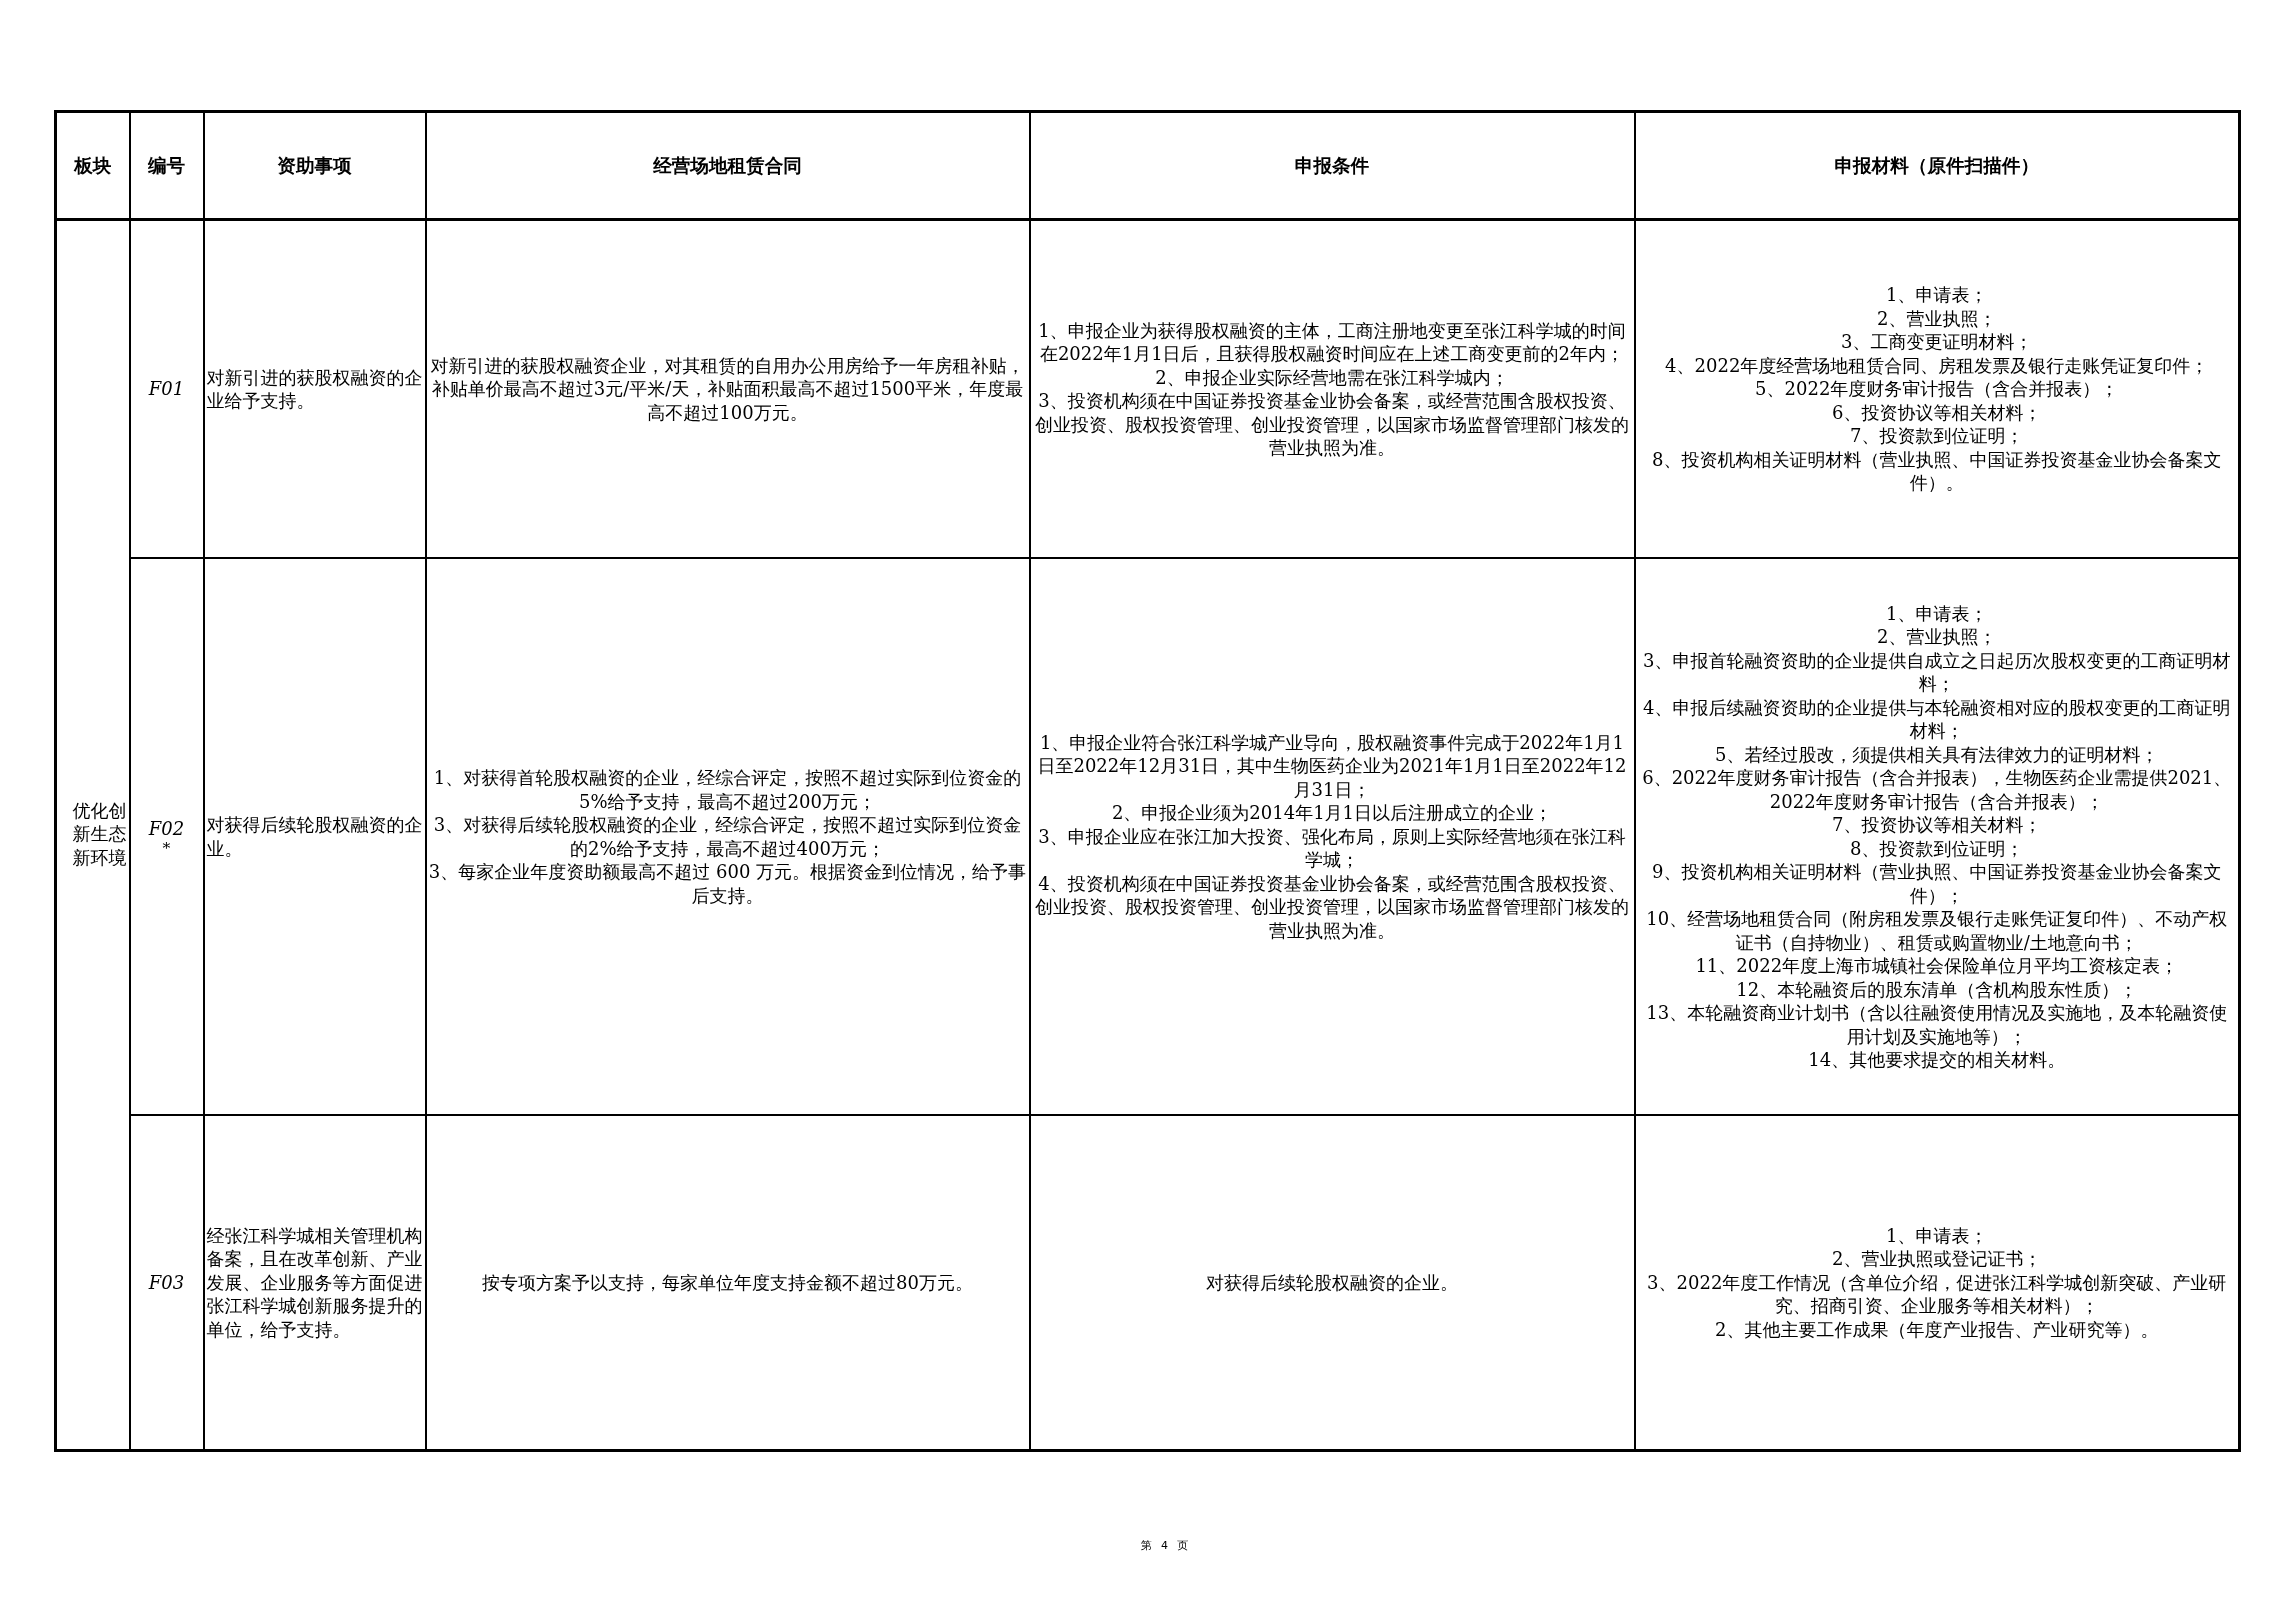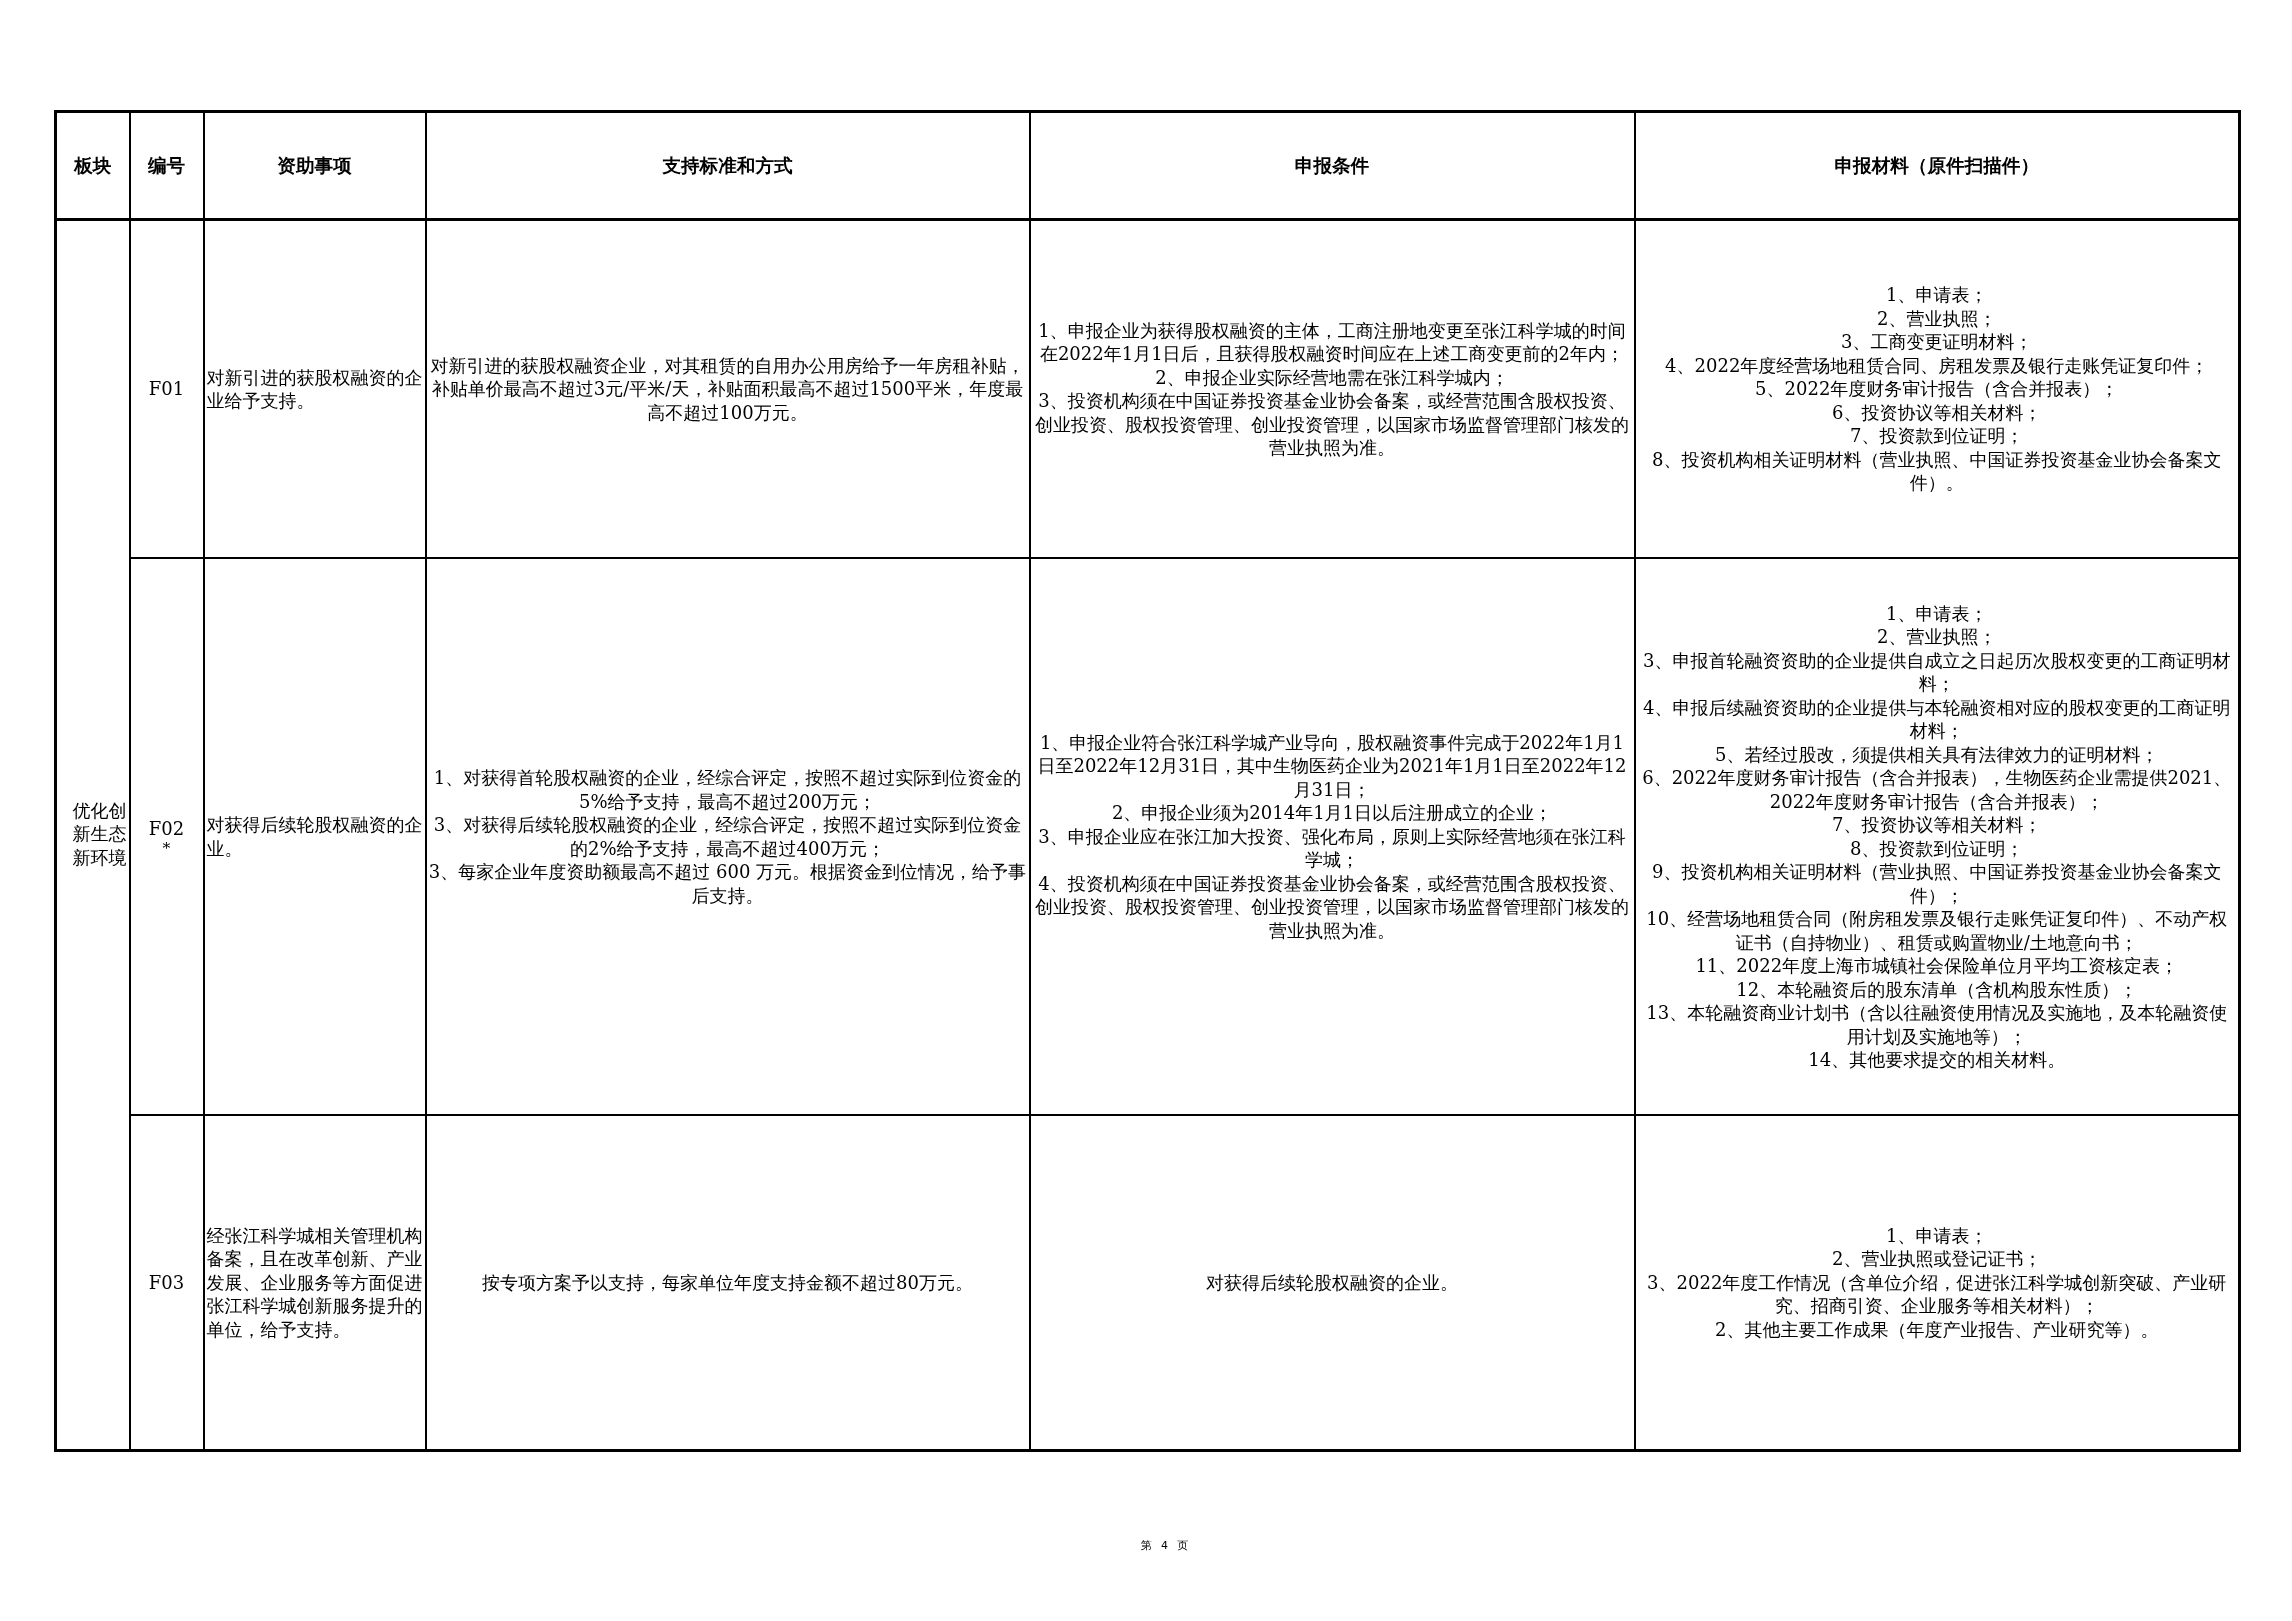--- a/index.html
+++ b/index.html
@@ -60,20 +60,21 @@
     font-family: Liberation Sans, sans-serif;
     font-weight: bold;
     font-size: 21.6px;
     line-height: 29px;
     padding: 0 3.9px;
   }
   td.code-cell {
     text-align: center;
     font-size: 18.6px;
     line-height: 21.6px;
+    font-style: italic;
   }
   td.code-cell .star {
     display: block;
     font-size: 15.7px;
     line-height: 15.7px;
   }
   td.text-cell { text-align: center; }
   td.item-cell { text-align: justify; }
 
   tr.row-f01 td { height: 336px; }
@@ -104,21 +105,21 @@
         <col class="c-item">
       <col class="c-std">
         <col class="c-cond">
         <col class="c-mat">
     </colgroup>
     <thead>
       <tr>
         <th>板块</th>
         <th>编号</th>
         <th>资助事项</th>
-        <th>支持标准和方式</th>
+        <th>经营场地租赁合同</th>
         <th>申报条件</th>
         <th>申报材料（原件扫描件）</th>
       </tr>
     </thead>
     <tbody>
       <tr class="row-f01">
         <td rowspan="3" class="block-cell">优化创新生态新环境</td>
         <td class="code-cell">
           <span>F01</span>
         </td>

